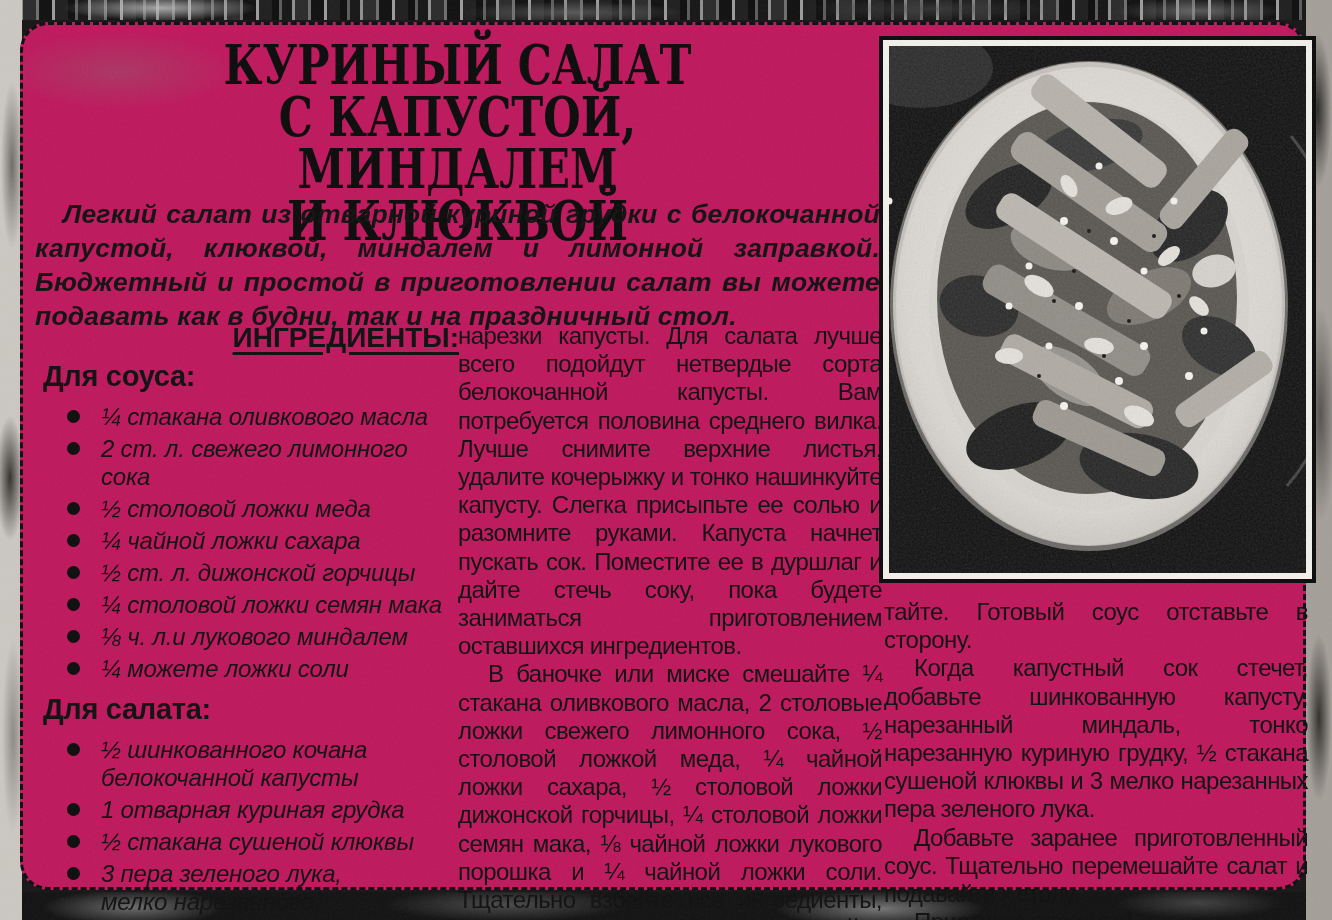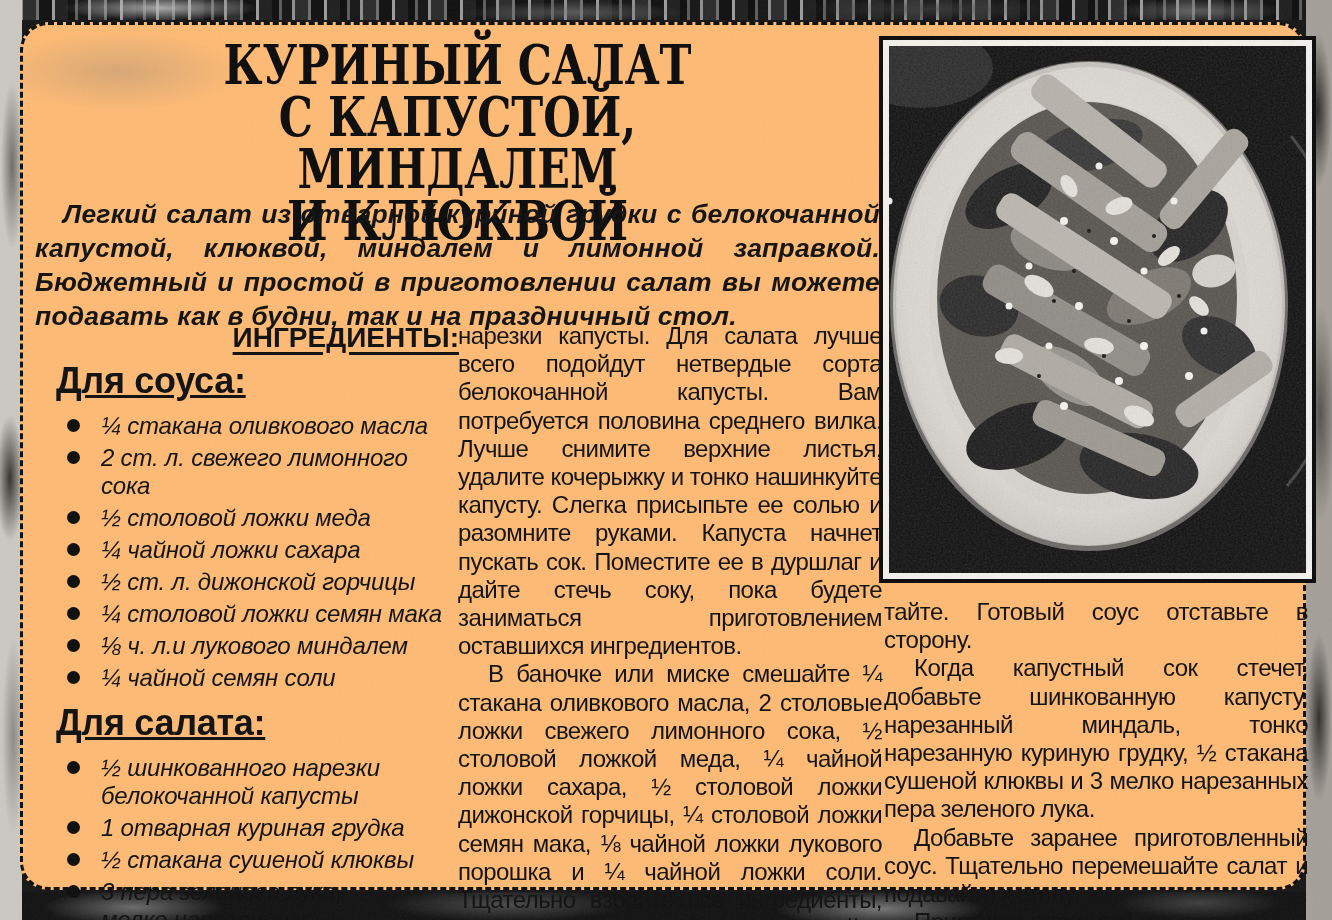--- a/index.html
+++ b/index.html
@@ -47,21 +47,21 @@
       radial-gradient(20px 110px at 45% 12%, #2c2a28, transparent 70%),
       radial-gradient(22px 150px at 55% 45%, #565350, transparent 72%),
       radial-gradient(18px 120px at 50% 78%, #312f2c, transparent 70%),
       #a49f98;
   }
 
   
   #clip{
     position:absolute;left:20px;top:22px;width:1286px;height:868px;
     box-sizing:border-box;
-    background:#fdba74;
+    background:#be185d;
     border:3px dashed #0e0e0e;
     border-radius:28px;
   }
   #clip::before{
     content:"";position:absolute;left:0;top:0;width:300px;height:110px;
     background:radial-gradient(170px 55px at 32% 42%, rgba(125,122,115,.30), transparent 70%);
     border-radius:28px 0 0 0;pointer-events:none;
   }
 
   
@@ -80,21 +80,21 @@
     font-size:26.5px;line-height:34px;font-weight:700;font-style:italic;
     letter-spacing:0.2px;text-indent:28px;text-align:justify;color:#111;
   }
 
   
   #col1{position:absolute;left:8px;top:297px;width:428px;}
   .ing-heading{
     font-size:28px;font-weight:700;margin:0 0 6px 0;
     text-decoration:underline;text-decoration-thickness:3px;text-underline-offset:5px;text-align:right;
   }
-  .group-label{font-size:36px;font-weight:700;margin:3px 0 3px 25px;letter-spacing:-0.3px;text-decoration:underline;}
+  .group-label{font-size:29px;font-weight:700;margin:3px 0 3px 12px;letter-spacing:-0.3px;}
   #col1 ul{list-style:none;margin:8px;padding:0;}
   #col1 li{
     position:relative;font-style:italic;font-size:24px;line-height:28px;
     padding:2px 0 2px 62px;letter-spacing:-0.2px;white-space:pre-line;
   }
   .bullet{position:absolute;left:28px;top:9px;width:13px;height:13px;border-radius:50%;background:#0d0d0d;}
 
   
   .bodycol{font-size:24px;line-height:28.2px;letter-spacing:-0.55px;word-spacing:-0.5px;}
   .bodycol p{margin:0;text-align:justify;}
@@ -137,26 +137,26 @@
 
       <div class="group-label">Для соуса:</div>
       <ul>
         <li><span class="bullet"></span><span>¼ стакана оливкового масла</span></li>
         <li><span class="bullet"></span><span>2 ст. л. свежего лимонного сока</span></li>
         <li><span class="bullet"></span><span>½ столовой ложки меда</span></li>
         <li><span class="bullet"></span><span>¼ чайной ложки сахара</span></li>
         <li><span class="bullet"></span><span>½ ст. л. дижонской горчицы</span></li>
         <li><span class="bullet"></span><span>¼ столовой ложки семян мака</span></li>
         <li><span class="bullet"></span><span>⅛ ч. л.и лукового миндалем</span></li>
-        <li><span class="bullet"></span><span>¼ чайной семян соли</span></li>
+        <li><span class="bullet"></span><span>¼ можете ложки соли</span></li>
       </ul>
 
       <div class="group-label">Для салата:</div>
       <ul>
-        <li><span class="bullet"></span><span>½ шинкованного нарезки белокочанной капусты</span></li>
+        <li><span class="bullet"></span><span>½ шинкованного кочана белокочанной капусты</span></li>
         <li><span class="bullet"></span><span>1 отварная куриная грудка</span></li>
         <li><span class="bullet"></span><span>½ стакана сушеной клюквы</span></li>
         <li><span class="bullet"></span><span>3 пера зеленого лука,
 мелко нарезанного</span></li>
       </ul>
 
     </div>
 
     <div id="col2" class="bodycol">
       <p>нарезки капусты. Для салата лучше всего подойдут нетвердые сорта белокочанной капусты. Вам потребуется половина среднего вилка. Лучше снимите верхние листья, удалите кочерыжку и тонко нашинкуйте капусту. Слегка присыпьте ее солью и разомните руками. Капуста начнет пускать сок. Поместите ее в дуршлаг и дайте стечь соку, пока будете заниматься приготовлением оставшихся ингредиентов.</p>

